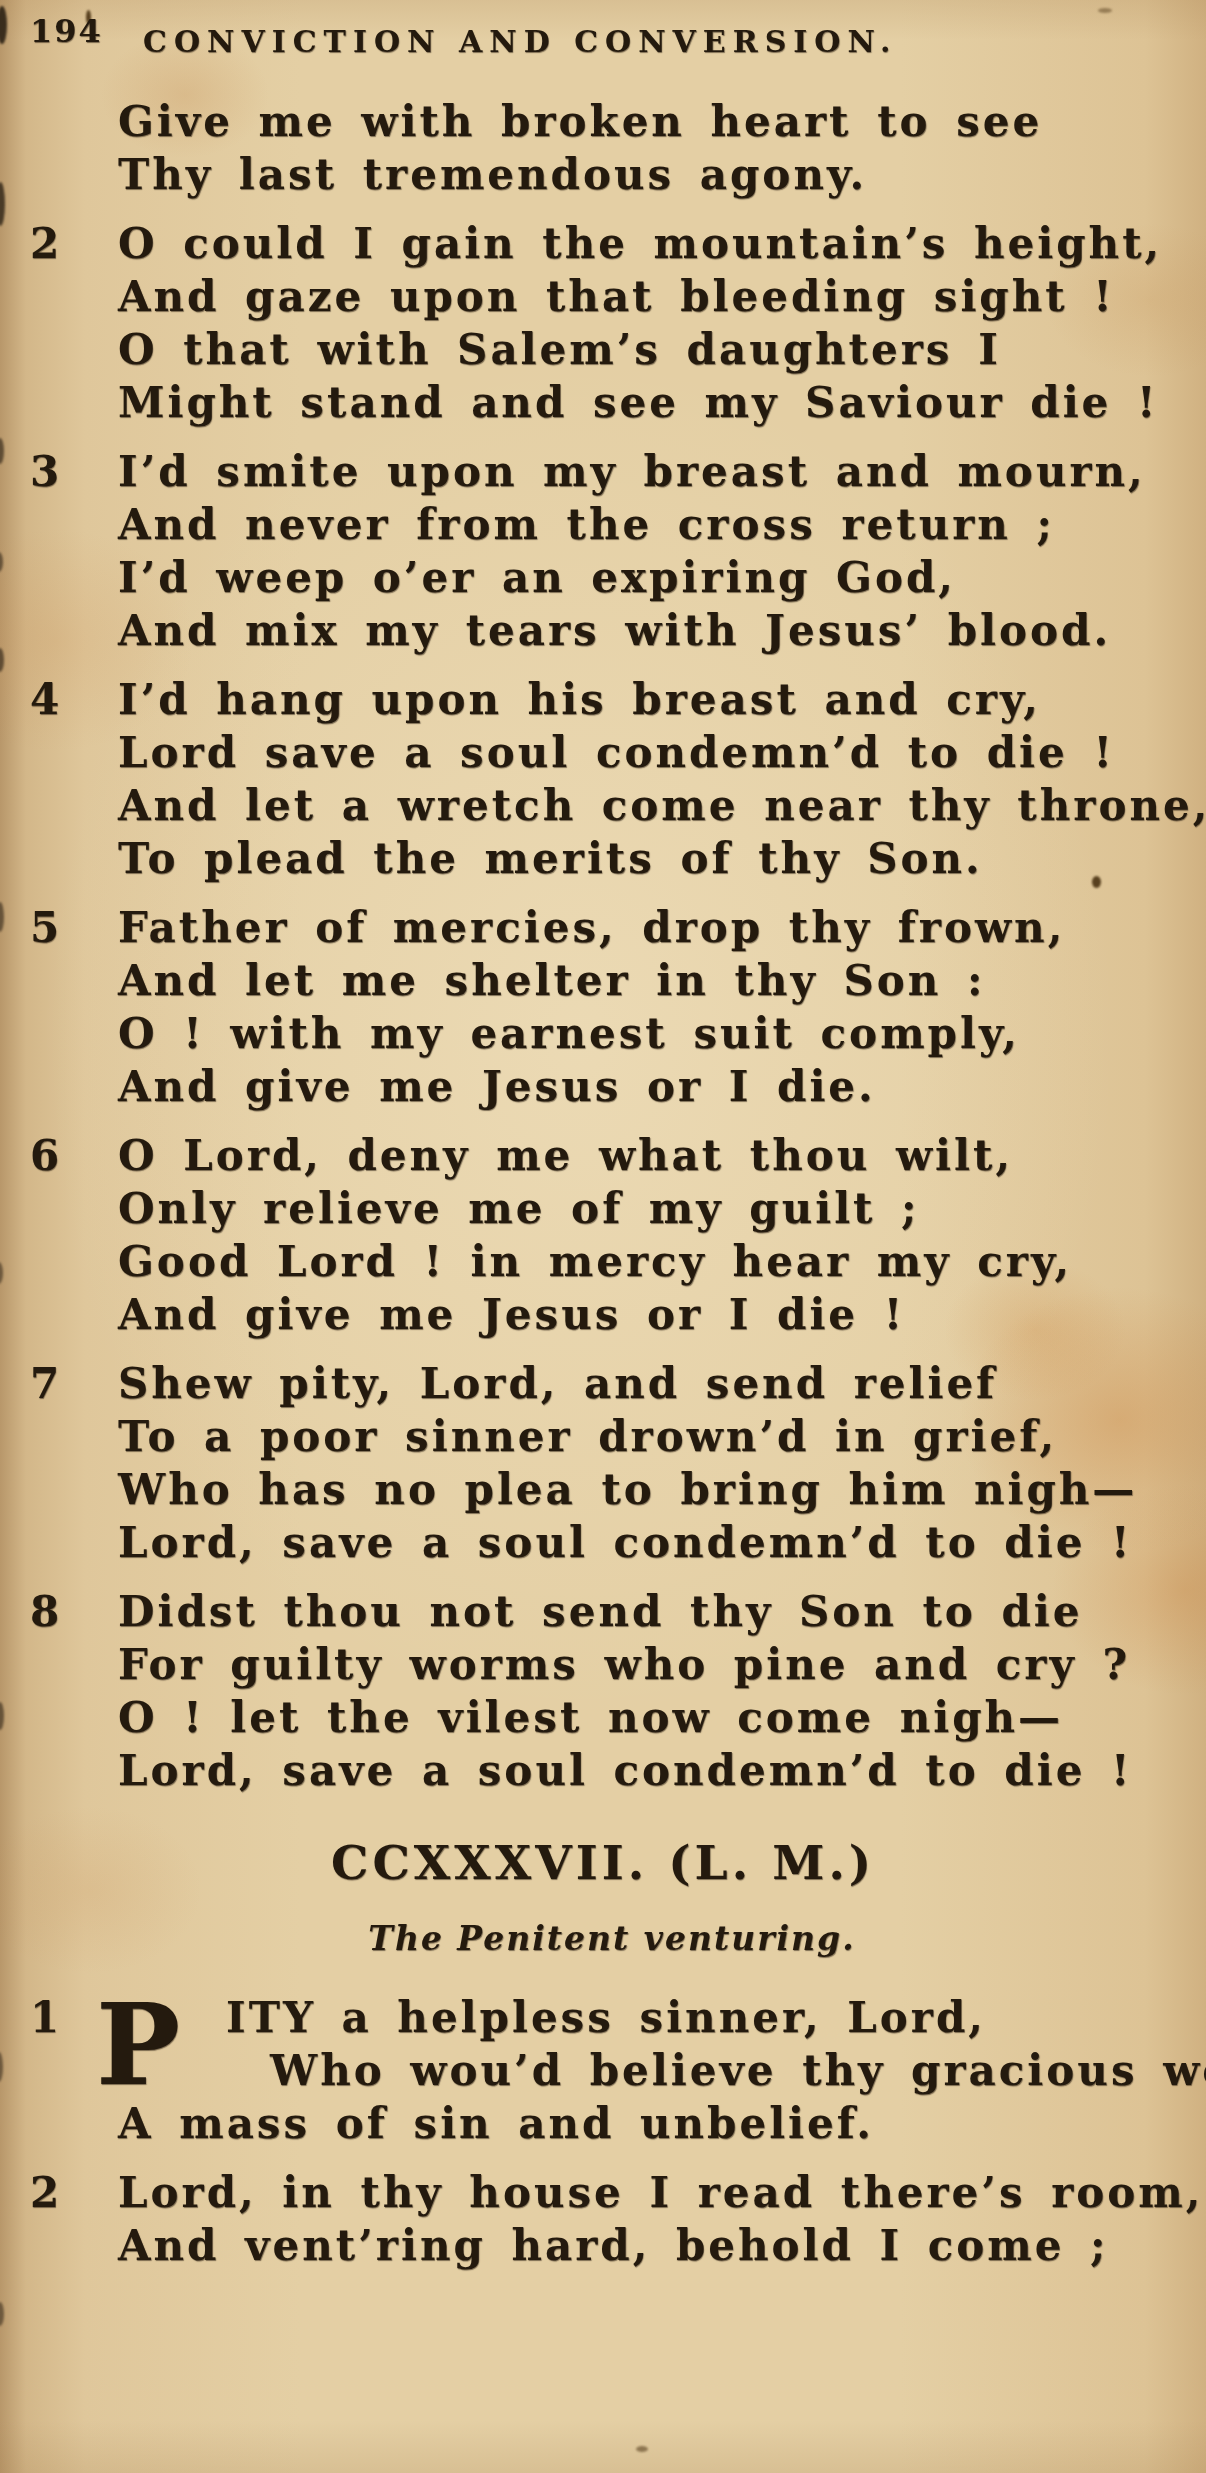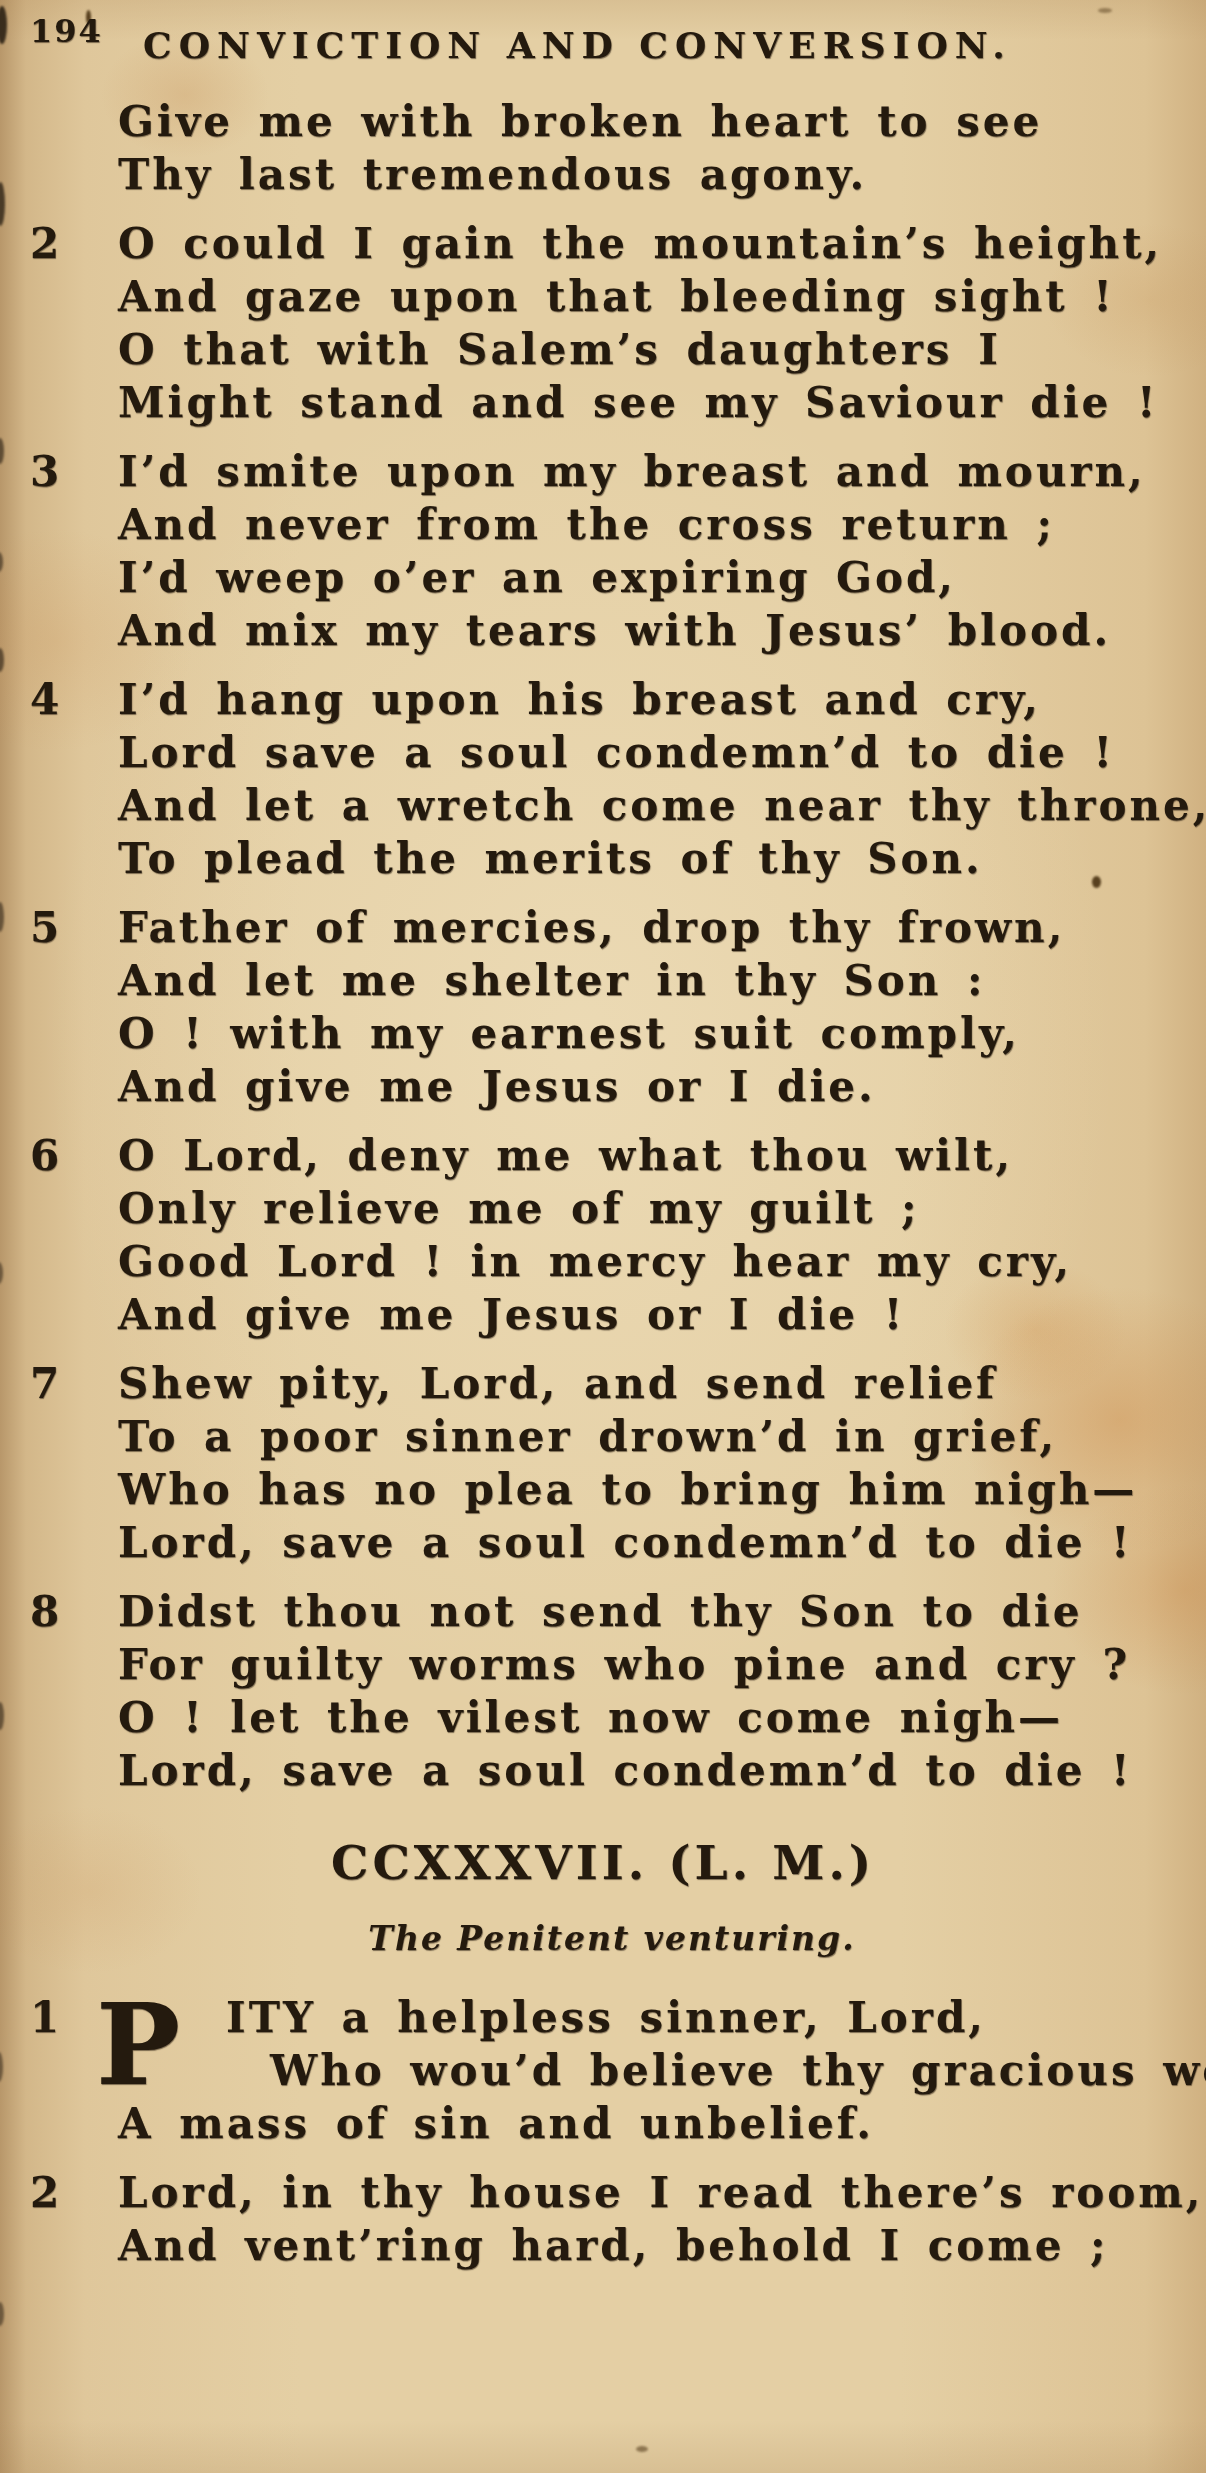--- a/index.html
+++ b/index.html
@@ -21,21 +21,21 @@
       radial-gradient(ellipse 160px 120px at 90px 1890px, rgba(195,135,75,0.15), rgba(195,135,75,0) 70%),
       radial-gradient(ellipse 750px 950px at 48% 42%, rgba(252,242,216,0.30), rgba(252,242,216,0) 72%),
       linear-gradient(180deg, rgba(170,130,80,0.20) 0px, rgba(170,130,80,0) 40px, rgba(170,130,80,0) 2420px, rgba(160,120,70,0.18) 2473px),
       linear-gradient(90deg, #b8976a 0px, #d3b789 26px, #dfc79b 85px, #e4cfa4 300px, #e4cfa4 900px, #ddc395 1145px, #d0b181 1206px);
   }
   .ink{ text-shadow:0.6px 0.6px 1px rgba(40,28,14,0.55); }
 
   
   .header{position:absolute;top:0;left:0;width:100%;height:70px;}
   .pagenum{position:absolute;left:30px;top:12px;font-size:32px;font-weight:bold;letter-spacing:2px;}
-  .runtitle{position:absolute;left:143px;top:24px;font-size:36px;font-weight:bold;letter-spacing:7px;white-space:nowrap;}
+  .runtitle{position:absolute;left:143px;top:24px;font-size:30px;font-weight:bold;letter-spacing:7px;white-space:nowrap;}
 
   
   .textcol{position:absolute;left:0;top:95px;width:1206px;}
   .stanza{position:relative;padding-left:118px;margin:0 0 16px 0;}
   .vnum{position:absolute;left:30px;top:0;font-size:42px;font-weight:bold;line-height:53px;}
   .line{font-size:42px;font-weight:bold;line-height:53px;letter-spacing:3px;word-spacing:8px;white-space:nowrap;}
 
   
   .hymn-heading{margin:36px 0 0 0;text-align:center;font-size:47px;font-weight:bold;letter-spacing:4px;line-height:60px;}
   .hymn-subtitle{margin:24px 0 0 18px;text-align:center;font-size:33px;font-weight:bold;font-style:italic;letter-spacing:2px;line-height:44px;}

